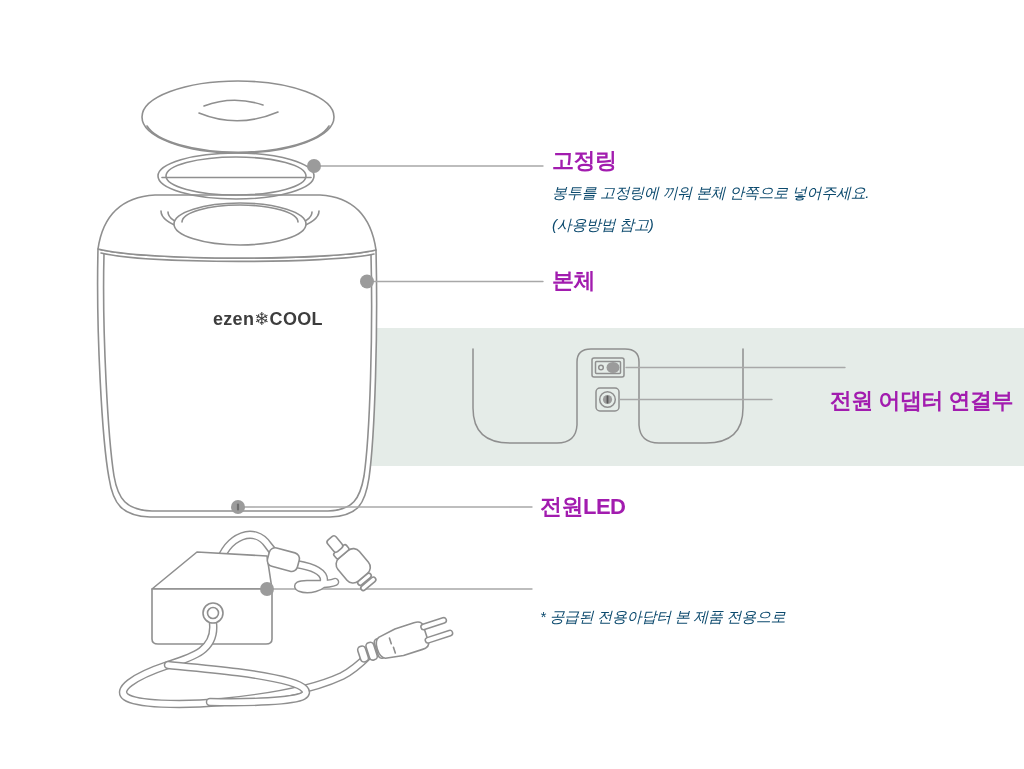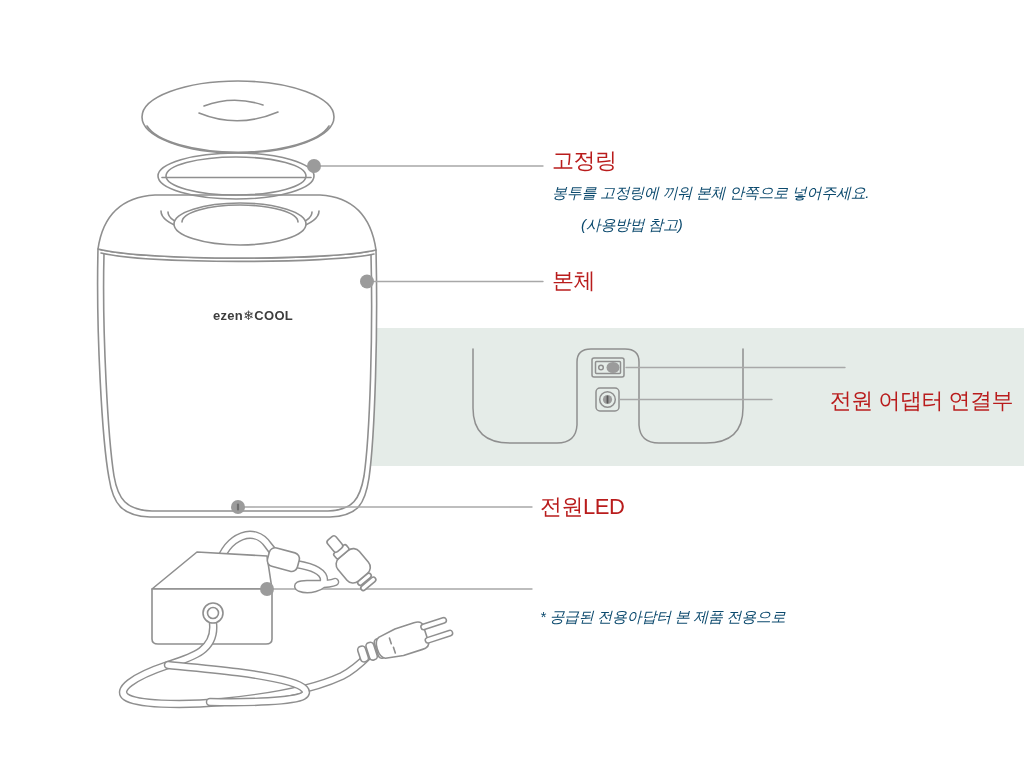--- a/index.html
+++ b/index.html
@@ -1,25 +1,25 @@
 <!DOCTYPE html>
 <html><head>
 <meta charset="utf-8">
 <style>
   html,body{margin:0;padding:0;background:#ffffff;}
   body{width:1024px;height:769px;font-family:"Liberation Sans","DejaVu Sans",sans-serif;}
   .stage{position:relative;width:1024px;height:769px;background:#fff;overflow:hidden;}
   .band{position:absolute;left:363px;top:328px;width:661px;height:138px;background:#e5ece8;}
   svg.art{position:absolute;left:0;top:0;}
   .label{position:absolute;white-space:nowrap;color:#2d2d2d;}
-  .title{font-size:22px;font-weight:400;letter-spacing:-0.5px;color:#b91c1c;}
+  .title{font-size:22px;font-weight:700;letter-spacing:-0.5px;color:#a21caf;}
   .desc{font-size:15px;font-weight:400;color:#0c4a6e;letter-spacing:-0.3px;font-style:italic;}
   .r{right:11px;text-align:right;}
   .logo{position:absolute;left:213px;top:308px;width:70px;text-align:right;
-        font-size:13px;font-weight:700;color:#3d3d3d;letter-spacing:0.3px;}
+        font-size:18px;font-weight:700;color:#3d3d3d;letter-spacing:0.3px;}
 </style>
 </head>
 <body>
 
 <div class="stage">
 
   <div class="band"></div>
 
   <svg class="art" width="1024" height="769" viewBox="0 0 1024 769">
     <g fill="none" stroke="#8f8f8f" stroke-width="1.6" stroke-linecap="round" stroke-linejoin="round">
@@ -151,21 +151,21 @@
         <rect x="236.9" y="503.5" width="2.2" height="7" rx="1.1" fill="#6e6e6e"></rect>
         <circle cx="267" cy="589" r="7"></circle>
       </g>
     </g>
   </svg>
 
   <div class="logo">ezen❄COOL</div>
 
   <div class="label title" style="left:552px;top:146px;">고정링</div>
   <div class="label desc" style="left:552px;top:184px;">봉투를 고정링에 끼워 본체 안쪽으로 넣어주세요.</div>
-  <div class="label desc" style="left:552px;top:216px;margin-left:29px;">(사용방법 참고)</div>
+  <div class="label desc" style="left:552px;top:216px;">(사용방법 참고)</div>
 
   <div class="label title" style="left:552px;top:266px;">본체</div>
 
   <div class="label title r" style="top:386px;">전원 어댑터 연결부</div>
 
   <div class="label title" style="left:540px;top:492px;">전원LED</div>
 
   <div class="label desc" style="left:540px;top:608px;">* 공급된 전용아답터 본 제품 전용으로</div>
 
 </div>

